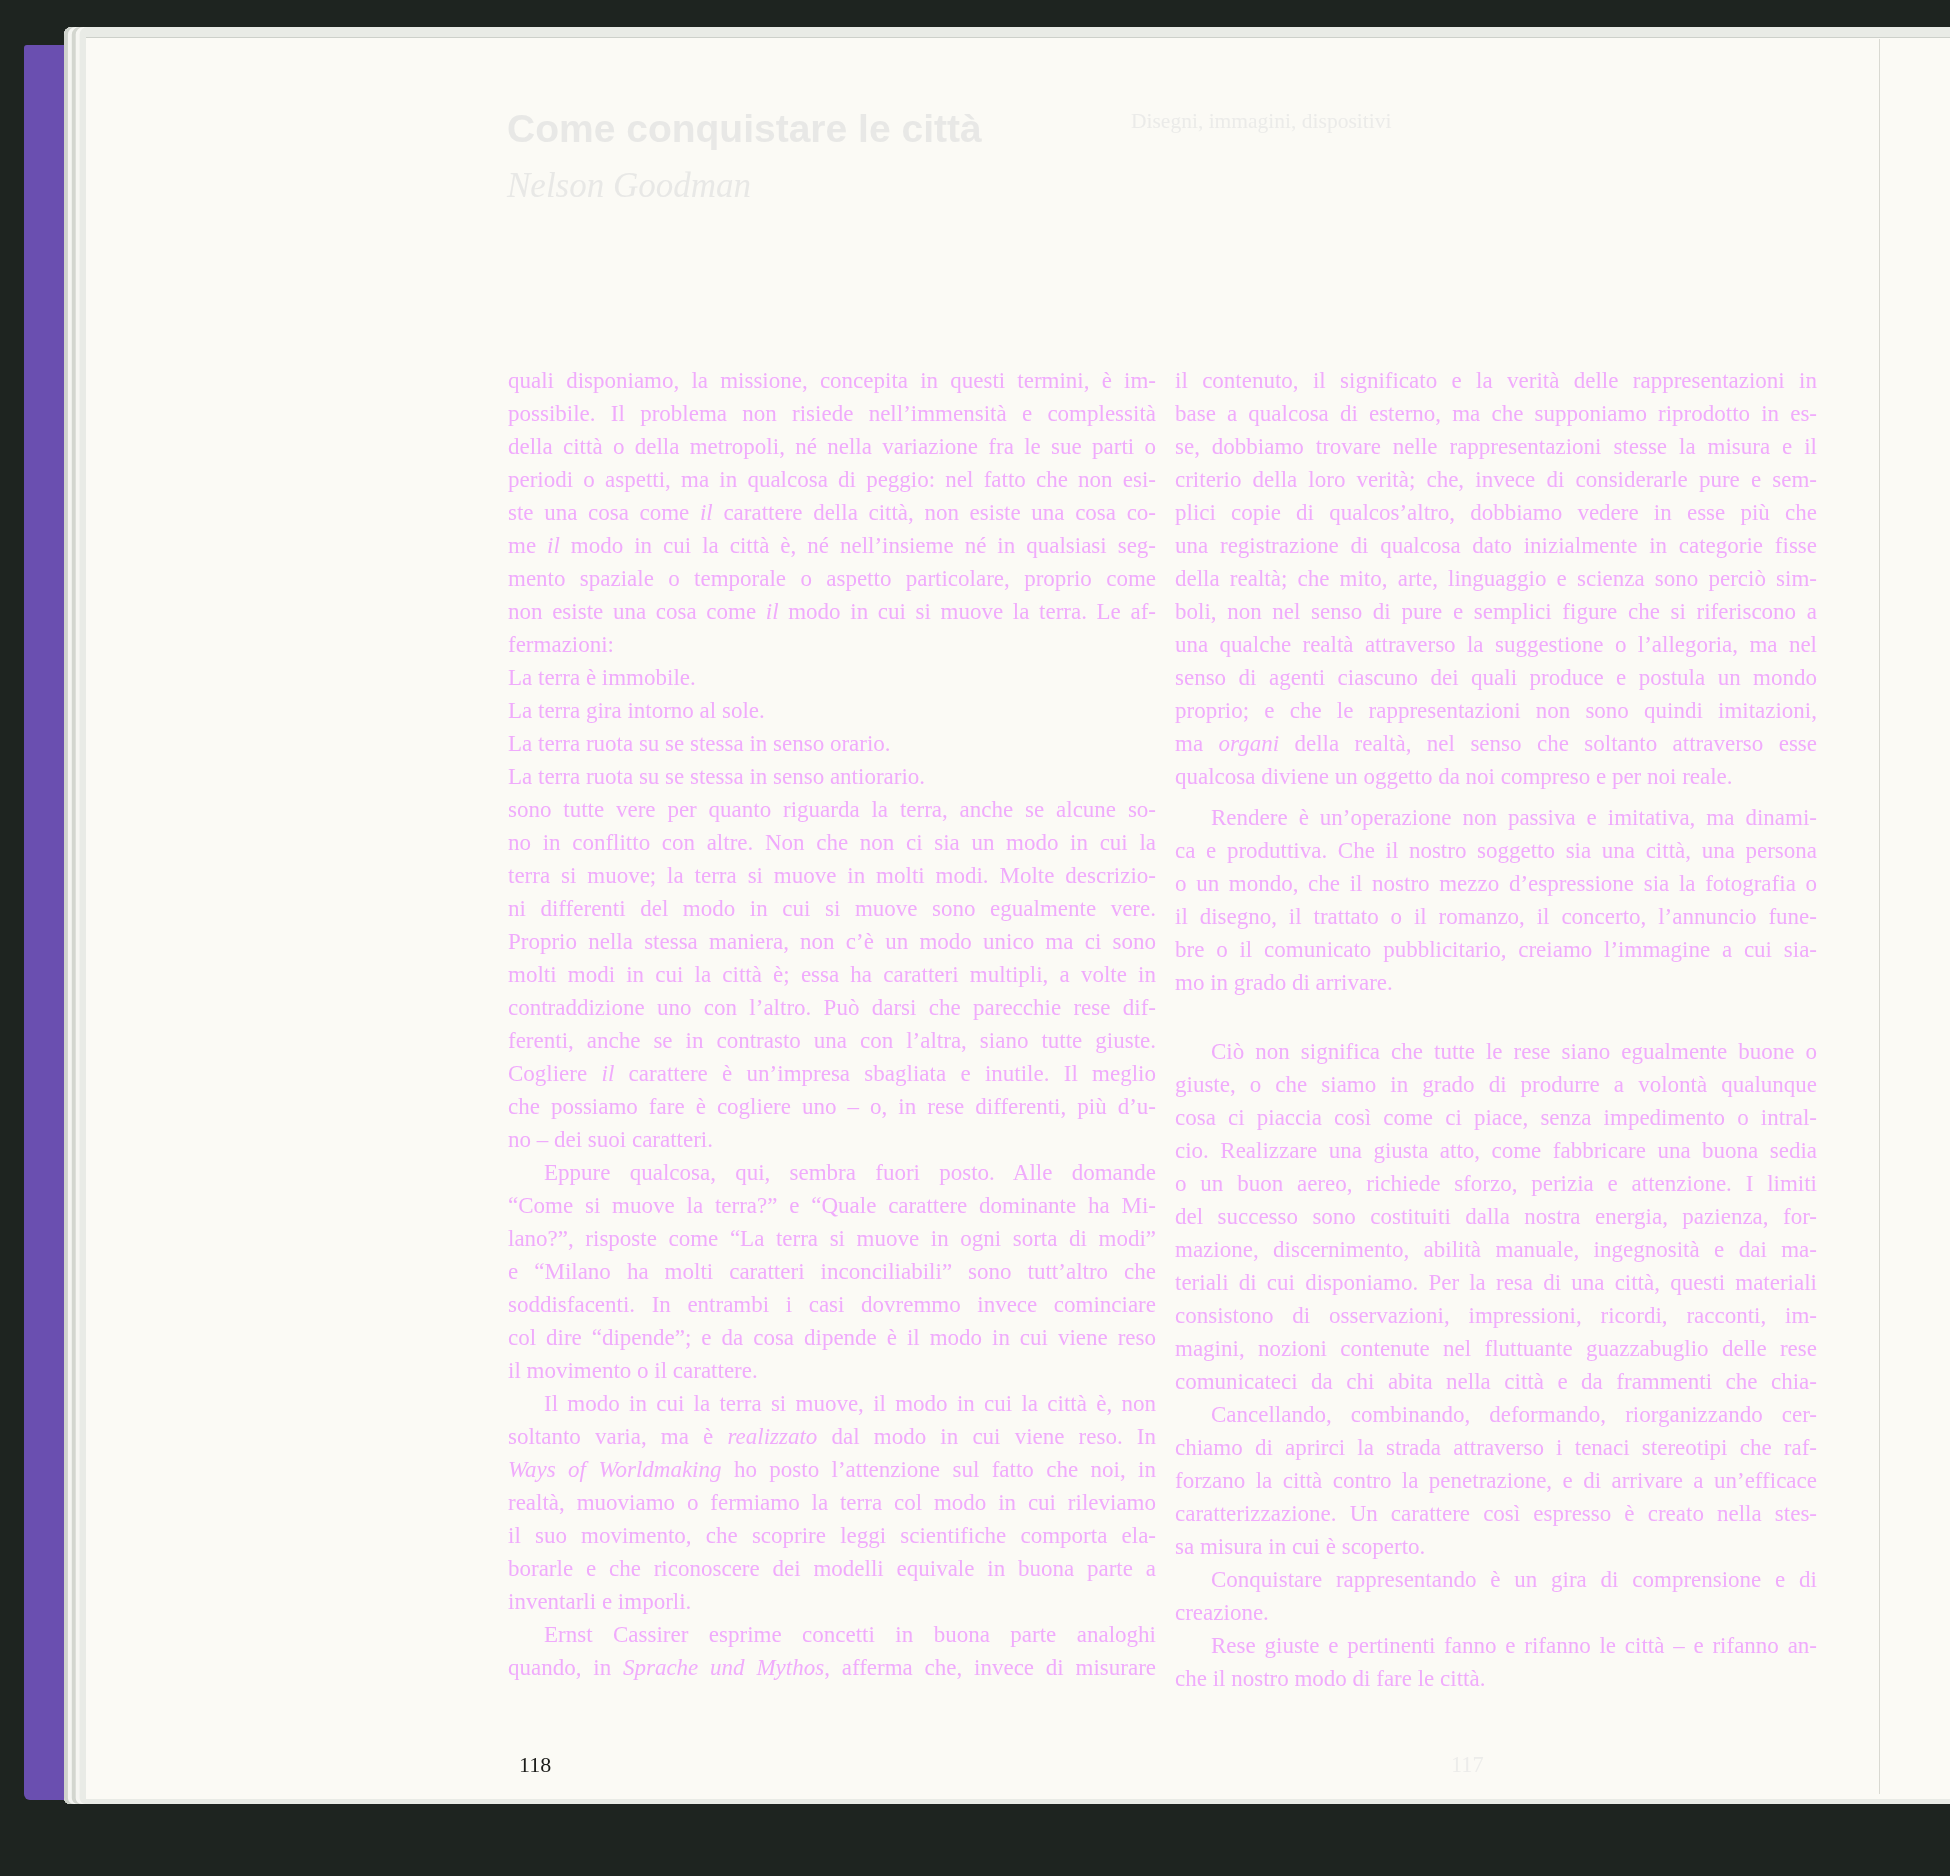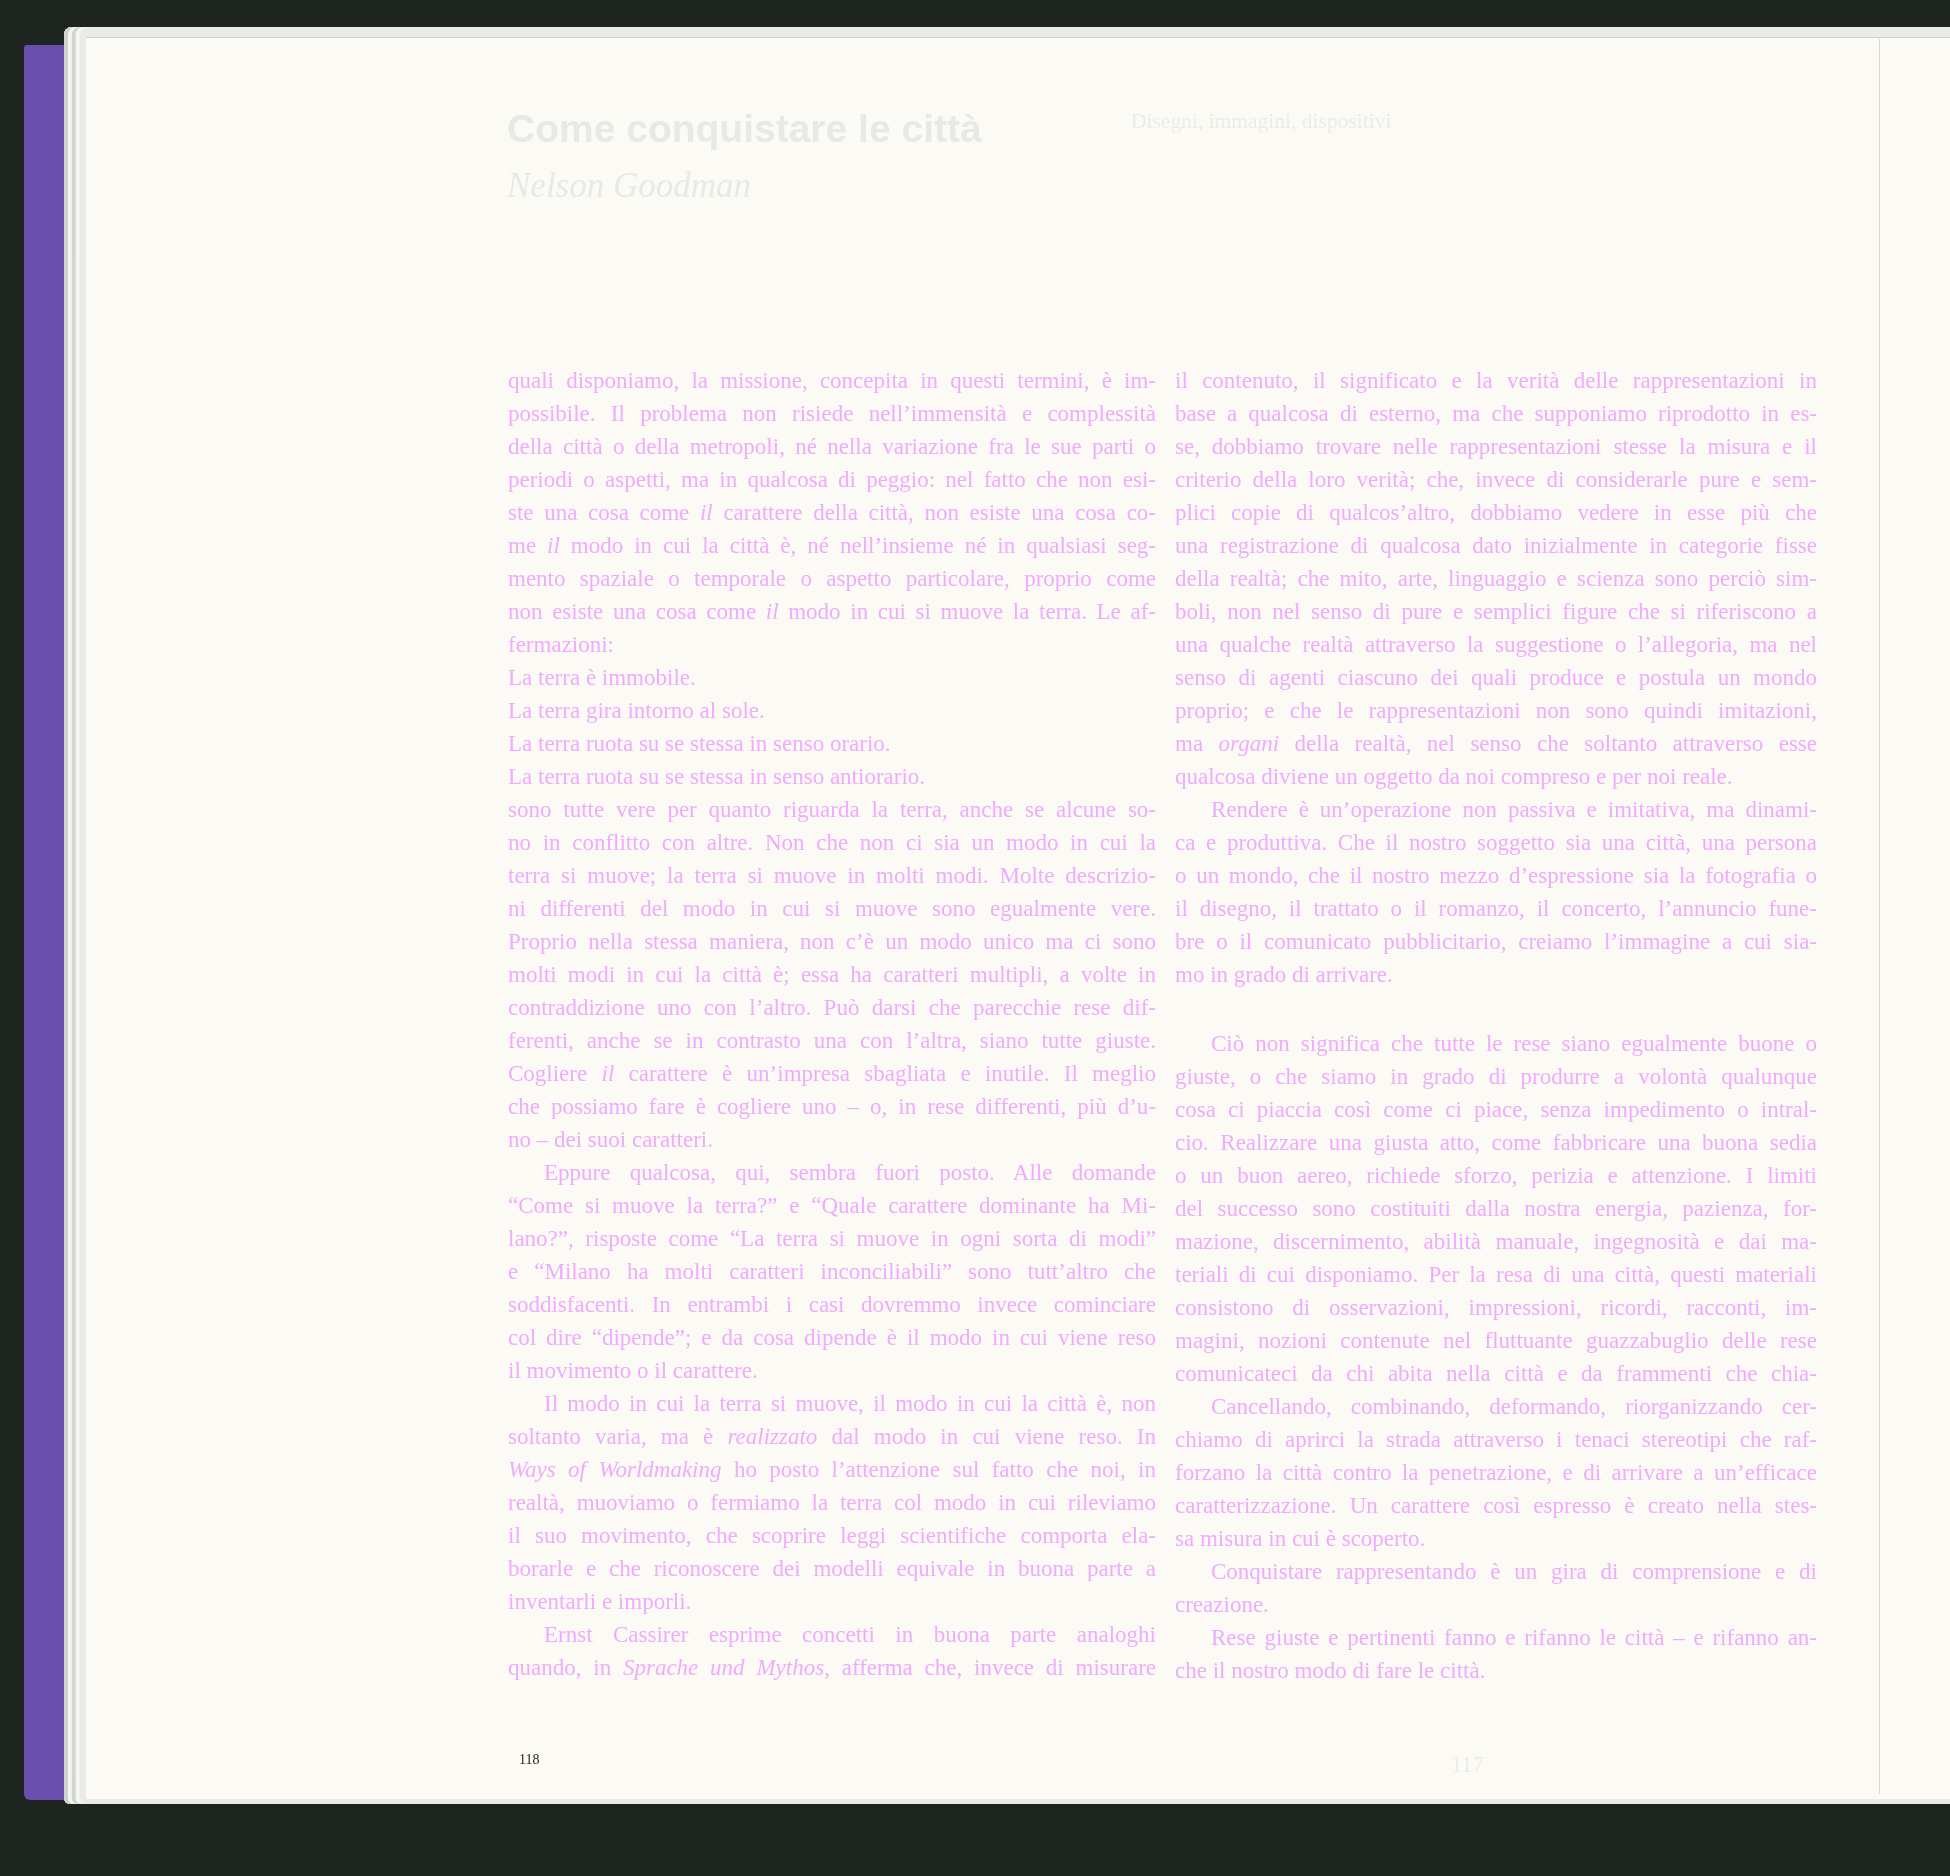--- a/index.html
+++ b/index.html
@@ -34,21 +34,21 @@
     position: absolute; top: 364px; width: 648px;
     font-size: 23px; line-height: 33px; color: #f0abfc;
     text-align: justify;
   }
   .col-left { left: 508px; }
   .col-right { left: 1175px; width: 642px; }
   .column .indent { text-indent: 36px; }
   .column .line { display: block; text-align: justify; text-align-last: justify; white-space: nowrap; }
   .column .line.last { text-align-last: left; }
   .page-number {
-    position: absolute; left: 519px; top: 1752px; font-size: 14px; color: #1d1d1b;
+    position: absolute; left: 519px; top: 1752px; font-size: 22px; color: #1d1d1b;
   }
   .page-number-ghost {
     position: absolute; left: 1451px; top: 1752px; font-size: 22.4px; color: #ececea;
   }
 </style>
 </head>
 <body>
 
 <div class="spine"></div>
 <div class="page-stack"></div>
@@ -108,21 +108,21 @@
     <span class="line">criterio della loro verità; che, invece di considerarle pure e sem-</span>
     <span class="line">plici copie di qualcos’altro, dobbiamo vedere in esse più che</span>
     <span class="line">una registrazione di qualcosa dato inizialmente in categorie fisse</span>
     <span class="line">della realtà; che mito, arte, linguaggio e scienza sono perciò sim-</span>
     <span class="line">boli, non nel senso di pure e semplici figure che si riferiscono a</span>
     <span class="line">una qualche realtà attraverso la suggestione o l’allegoria, ma nel</span>
     <span class="line">senso di agenti ciascuno dei quali produce e postula un mondo</span>
     <span class="line">proprio; e che le rappresentazioni non sono quindi imitazioni,</span>
     <span class="line">ma <em>organi</em> della realtà, nel senso che soltanto attraverso esse</span>
     <span class="line last">qualcosa diviene un oggetto da noi compreso e per noi reale.</span>
-    <span class="line indent" style="text-indent: 36px;">Rendere è un’operazione non passiva e imitativa, ma dinami-</span>
+    <span class="line indent" style="text-indent: 36px; margin-top: 8px;">Rendere è un’operazione non passiva e imitativa, ma dinami-</span>
     <span class="line">ca e produttiva. Che il nostro soggetto sia una città, una persona</span>
     <span class="line">o un mondo, che il nostro mezzo d’espressione sia la fotografia o</span>
     <span class="line">il disegno, il trattato o il romanzo, il concerto, l’annuncio fune-</span>
     <span class="line">bre o il comunicato pubblicitario, creiamo l’immagine a cui sia-</span>
     <span class="line last">mo in grado di arrivare.</span>
     <span class="line indent" style="text-indent: 36px; margin-top: 36px;">Ciò non significa che tutte le rese siano egualmente buone o</span>
     <span class="line">giuste, o che siamo in grado di produrre a volontà qualunque</span>
     <span class="line">cosa ci piaccia così come ci piace, senza impedimento o intral-</span>
     <span class="line">cio. Realizzare una giusta atto, come fabbricare una buona sedia</span>
     <span class="line">o un buon aereo, richiede sforzo, perizia e attenzione. I limiti</span>

